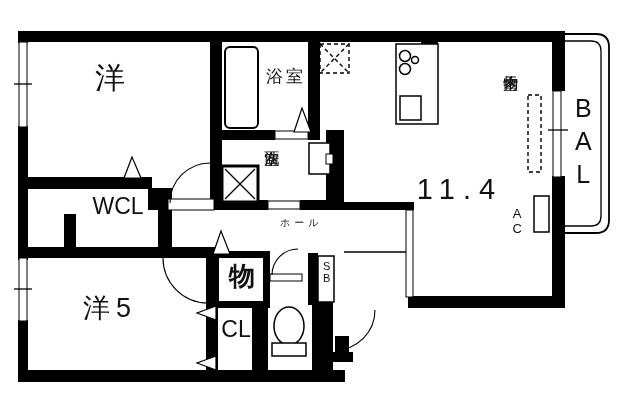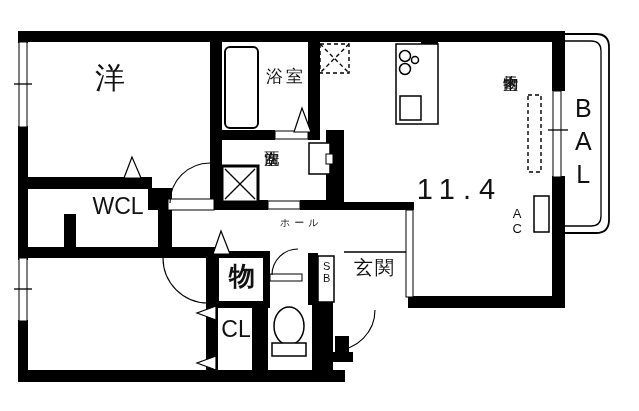--- a/index.html
+++ b/index.html
@@ -102,24 +102,24 @@
 
     <polygon class="tri" points="132,157 124,178 141,178"></polygon>
     <polygon class="tri" points="302,108 294,132 311,132"></polygon>
     <polygon class="tri" points="221,231 213,254 230,254"></polygon>
     <polygon class="tri" points="216,306 197,313 216,320"></polygon>
     <polygon class="tri" points="216,356 197,363 216,370"></polygon>
   </svg>
 
   <div class="lbl ctr" style="left:84px;top:62px;width:52px;font-size:30px;">洋</div>
   <div class="lbl ctr" style="left:82px;top:194px;width:72px;font-size:23px;">WCL</div>
+  <div class="lbl ctr" style="left:70px;top:294px;width:80px;font-size:27px;letter-spacing:6px;">洋5</div>
   <div class="lbl ctr" style="left:260px;top:68px;width:52px;font-size:17px;letter-spacing:3px;">浴室</div>
   <div class="lbl vtext" style="left:264px;top:139px;font-size:15px;">洗面室</div>
   <div class="lbl" style="left:280px;top:218px;font-size:10px;letter-spacing:4px;">ホール</div>
   <div class="lbl ctr" style="left:223px;top:263px;width:38px;font-size:26px;font-weight:bold;">物</div>
   <div class="lbl ctr" style="left:216px;top:317px;width:40px;font-size:23px;">CL</div>
   <div class="lbl ctr" style="left:398px;top:162px;width:124px;font-size:29px;letter-spacing:8px;margin-top:12px;">11.4</div>
   <div class="lbl vtext" style="left:503px;top:64px;font-size:15px;">室内物干</div>
   <div class="lbl vtext" style="left:510px;top:206px;font-size:13px;">AC</div>
   <div class="lbl vtext" style="left:570px;top:94px;font-size:25px;letter-spacing:5px;">BAL</div>
-  <div class="lbl ctr" style="left:348px;top:258px;width:54px;font-size:19px;letter-spacing:2px;">玄関</div>
   <div class="lbl vtext" style="left:320px;top:260px;font-size:11px;">SB</div>
 </div>
 
 </body></html>

